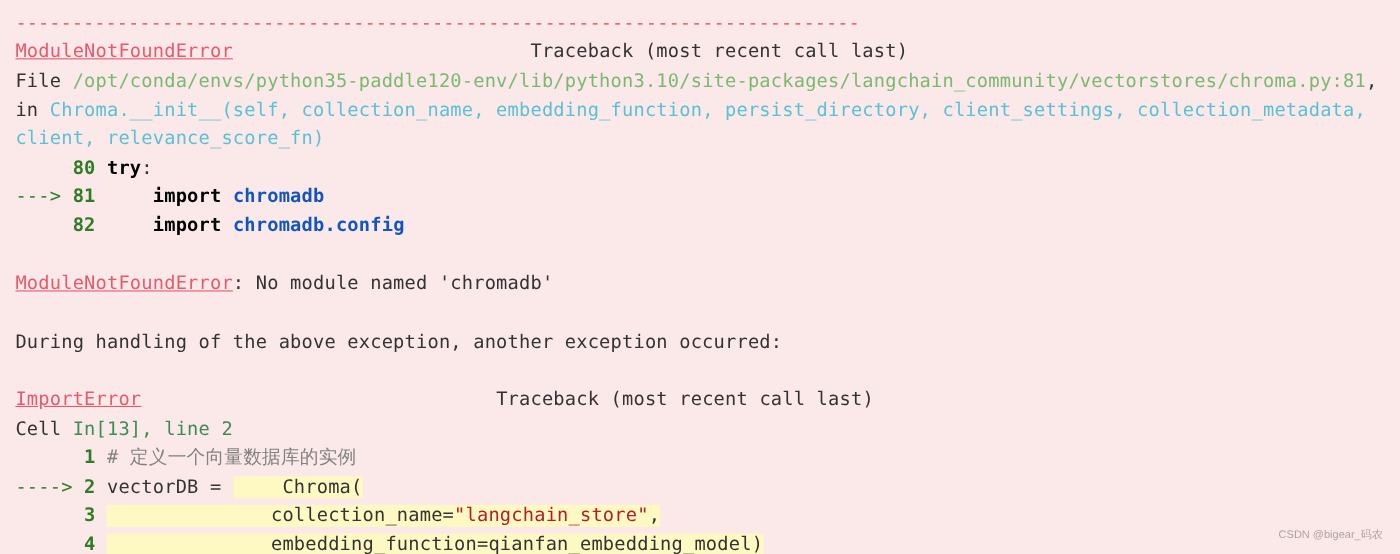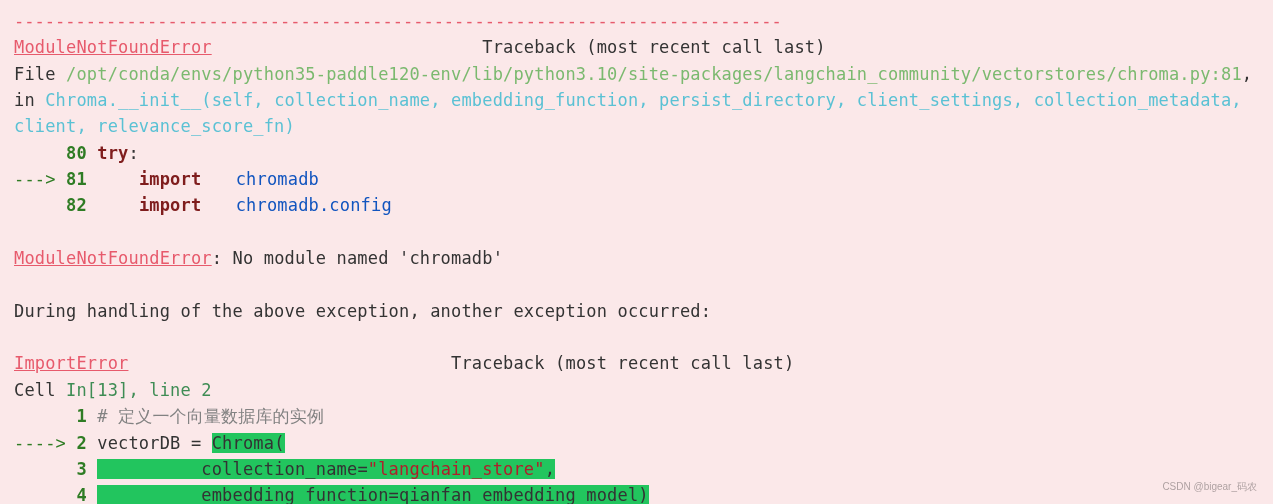--- a/index.html
+++ b/index.html
@@ -16,25 +16,25 @@
     position: relative;
     letter-spacing: 0.01em;
   }
   .dash { color: #e75a6c; font-weight: normal; letter-spacing: 0; white-space: pre; }
   .err-type { color: #e75a6c; text-decoration: underline; }
   .plain { color: #333; }
   .path { color: #7bb96f; margin-top: 43px; }
   .func-sig { color: #5ac1d4; text-align: center; }
   .arrow { color: #2f7c24; }
   .lno-green { color: #2f7c24; font-weight: bold; }
-  .kw { color: #7f1d1d; font-weight: bold; }
-  .mod { color: #1255bf; font-weight: normal; margin-left: 24px; }
+  .kw { color: #000000; font-weight: bold; }
+  .mod { color: #1255bf; font-weight: bold; }
   .cell-ref { color: #3e8c54; }
   .comment { color: #828282; }
-  .highlight { background: #22c55e; }
+  .highlight { background: #fef9c3; padding-left: 45px; }
   .str { color: #b01e2b; }
   .row { white-space: pre-wrap; word-break: break-all; }
   .watermark {
     position: absolute;
     right: 16px;
     bottom: 10px;
     color: rgba(0,0,0,0.32);
     font-family: Arial, sans-serif;
     font-size: 10px;
     letter-spacing: 0;

